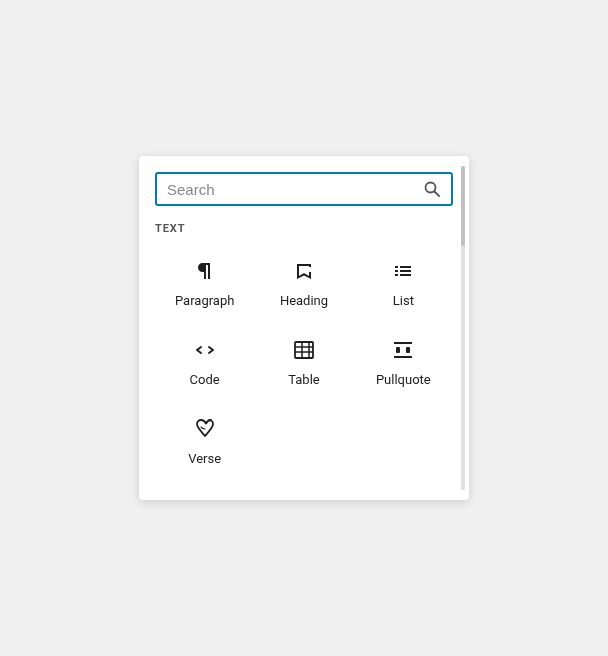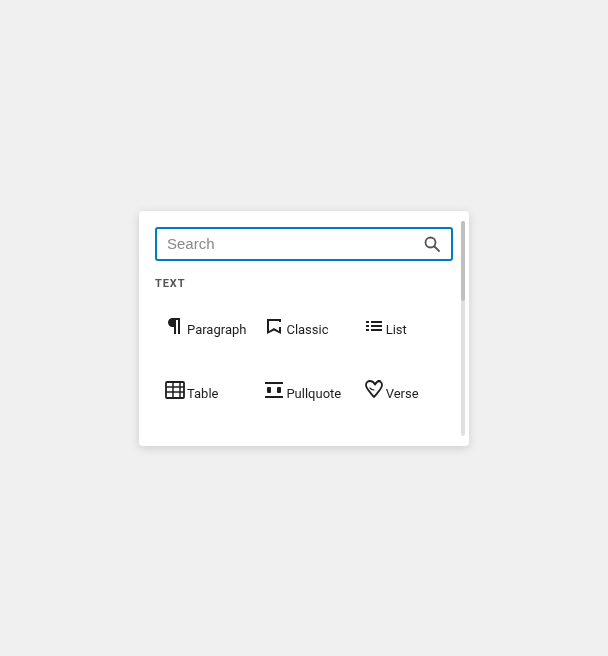--- a/index.html
+++ b/index.html
@@ -69,21 +69,21 @@
       margin-bottom: 8px;
       text-transform: uppercase;
     }
     .block-grid {
       display: grid;
       grid-template-columns: repeat(3, 1fr);
       gap: 0;
     }
     .block-item {
       display: flex;
-      flex-direction: row;
+      flex-direction: column;
       align-items: center;
       justify-content: flex-start;
       padding: 14px 8px;
       cursor: pointer;
       border-radius: 4px;
       transition: background 0.1s;
     }
     .block-icon {
       font-size: 22px;
       margin-bottom: 8px;
@@ -131,39 +131,48 @@
       <div class="block-label">Paragraph</div>
     </div>
 
     <div class="block-item">
       <div class="block-icon">
         <svg class="block-svg-fill" viewBox="0 0 24 24" xmlns="http://www.w3.org/2000/svg">
 
           <path d="M5 5H19V8H17V7H7V17L12 14L17 17V13H19V20L12 16.5L5 20V5Z"></path>
         </svg>
       </div>
-      <div class="block-label">Classic</div>
+      <div class="block-label">Heading</div>
     </div>
 
     <div class="block-item">
       <div class="block-icon">
         <svg class="block-svg-fill" viewBox="0 0 24 24" xmlns="http://www.w3.org/2000/svg">
           <rect x="4" y="7" width="3" height="2"></rect>
           <rect x="9" y="7" width="11" height="2"></rect>
           <rect x="4" y="11" width="3" height="2"></rect>
           <rect x="9" y="11" width="11" height="2"></rect>
           <rect x="4" y="15" width="3" height="2"></rect>
           <rect x="9" y="15" width="11" height="2"></rect>
         </svg>
       </div>
       <div class="block-label">List</div>
     </div>
 
 
 
+    <div class="block-item">
+      <div class="block-icon">
+        <svg viewBox="0 0 24 24" fill="none" xmlns="http://www.w3.org/2000/svg" width="24" height="24">
+          <polyline points="8,9 4,12 8,15" stroke="#1e1e1e" stroke-width="2" stroke-linecap="round" stroke-linejoin="round"></polyline>
+          <polyline points="16,9 20,12 16,15" stroke="#1e1e1e" stroke-width="2" stroke-linecap="round" stroke-linejoin="round"></polyline>
+        </svg>
+      </div>
+      <div class="block-label">Code</div>
+    </div>
 
 
     <div class="block-item">
       <div class="block-icon">
         <svg class="block-svg-fill" viewBox="0 0 24 24" xmlns="http://www.w3.org/2000/svg">
           <rect x="3" y="4" width="18" height="16" rx="1" fill="none" stroke="#1e1e1e" stroke-width="1.8"></rect>
           <line x1="3" y1="9" x2="21" y2="9" stroke="#1e1e1e" stroke-width="1.5"></line>
           <line x1="3" y1="14" x2="21" y2="14" stroke="#1e1e1e" stroke-width="1.5"></line>
           <line x1="10" y1="4" x2="10" y2="20" stroke="#1e1e1e" stroke-width="1.5"></line>
           <line x1="17" y1="4" x2="17" y2="20" stroke="#1e1e1e" stroke-width="1.5"></line>

